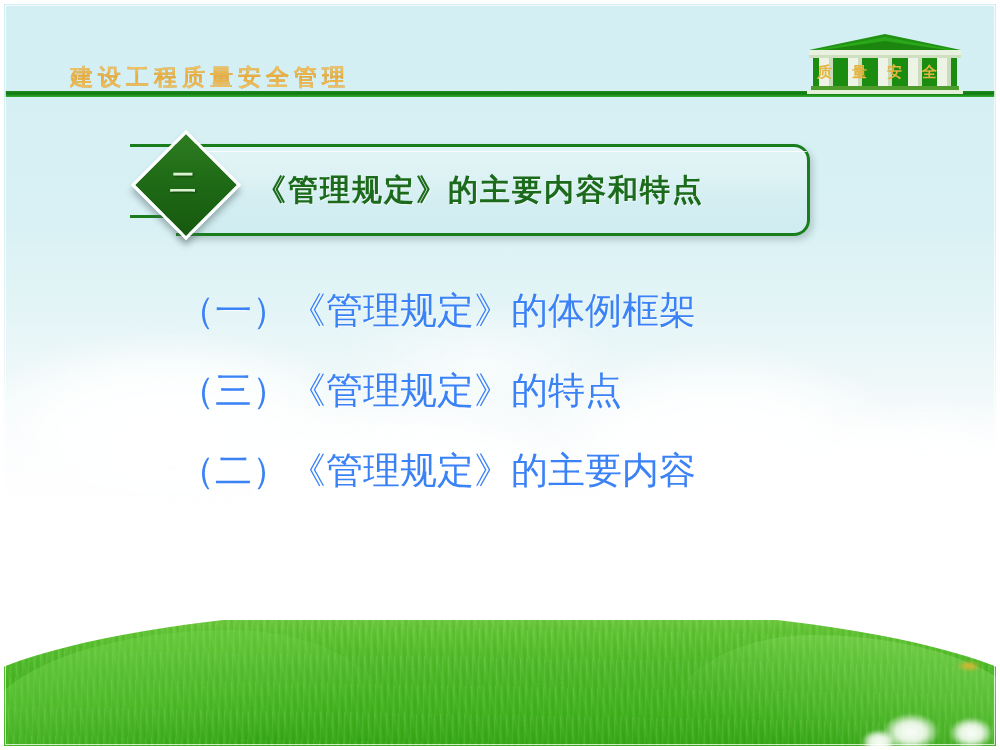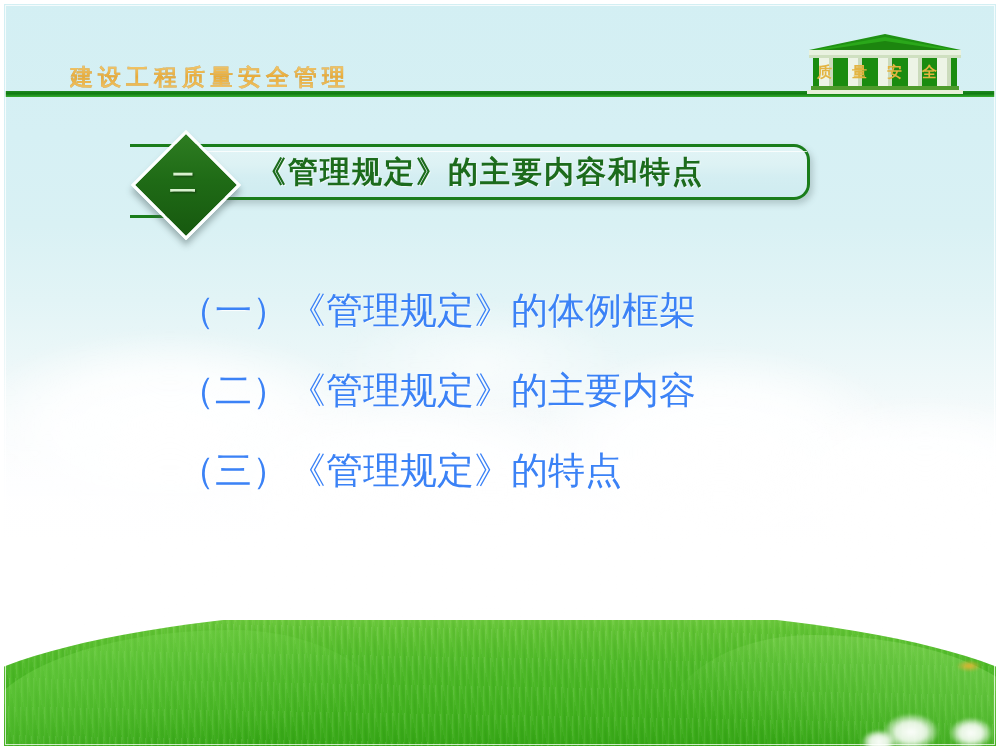--- a/index.html
+++ b/index.html
@@ -174,21 +174,21 @@
     position: absolute;
     left: 805px; top: 33px;
     width: 160px; height: 63px;
     z-index: 20;
   }
 
   
   .banner {
     position: absolute;
     left: 176px; top: 144px;
-    width: 634px; height: 56px;
+    width: 634px; height: 92px;
     box-sizing: border-box;
     border: 3px solid #1a7d1b;
     border-left: none;
     border-radius: 0 16px 16px 0;
     background: linear-gradient(to bottom,
        #e2f4f6 0%, #ddf2f4 35%, #d4eef2 60%, #cfecf0 100%);
     box-shadow: 3px 4px 6px rgba(90,110,110,0.30);
     z-index: 22;
   }
   .banner-inner-line {
@@ -340,20 +340,20 @@
     <div class="banner-title">《管理规定》的主要内容和特点</div>
   </div>
 
   <div class="diamond-wrap">
     <div class="diamond"></div>
     <div class="diamond-label">二</div>
   </div>
 
   <div class="body-list">
     <div class="body-item">（一）《管理规定》的体例框架</div>
+    <div class="body-item">（三）《管理规定》的特点</div>
     <div class="body-item">（二）《管理规定》的主要内容</div>
-    <div class="body-item">（三）《管理规定》的特点</div>
   </div>
 
   <div class="frame-inner"></div>
   <div class="frame-outer"></div>
 
 </div>
 
 </body></html>

